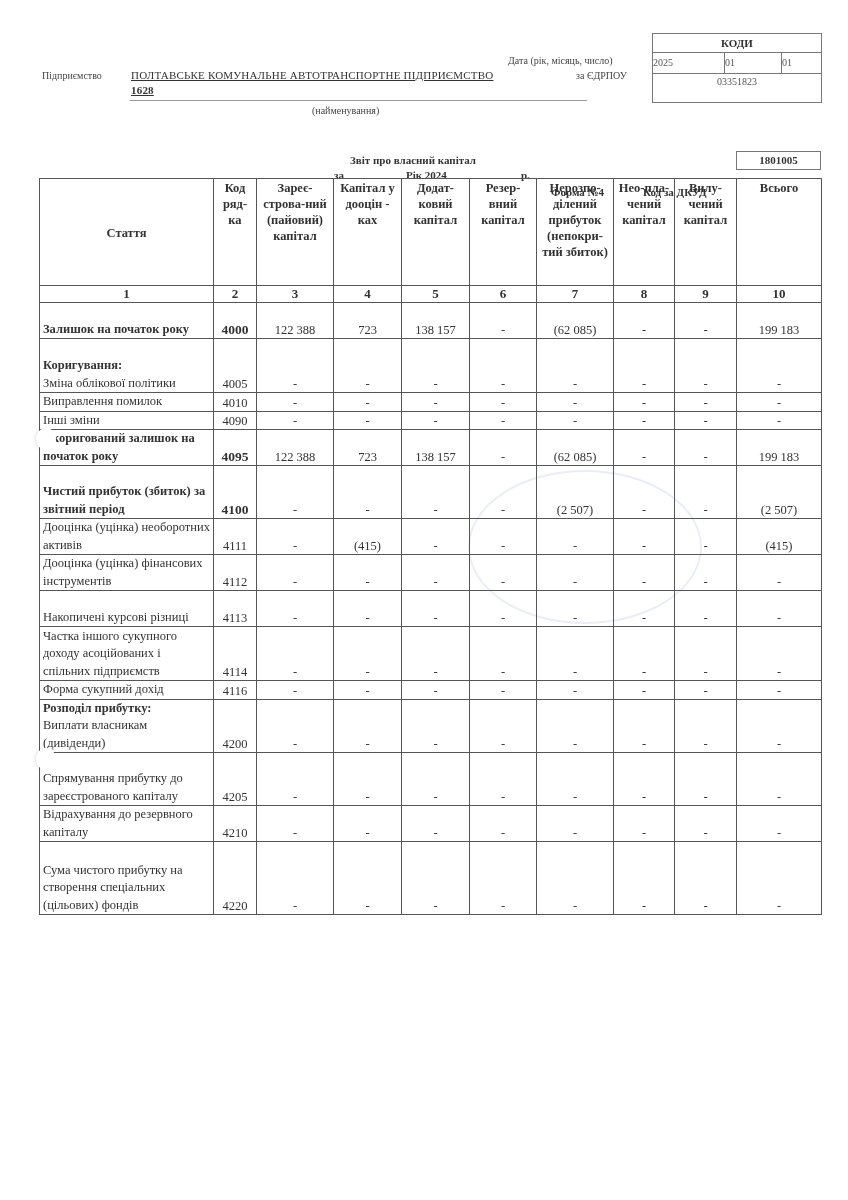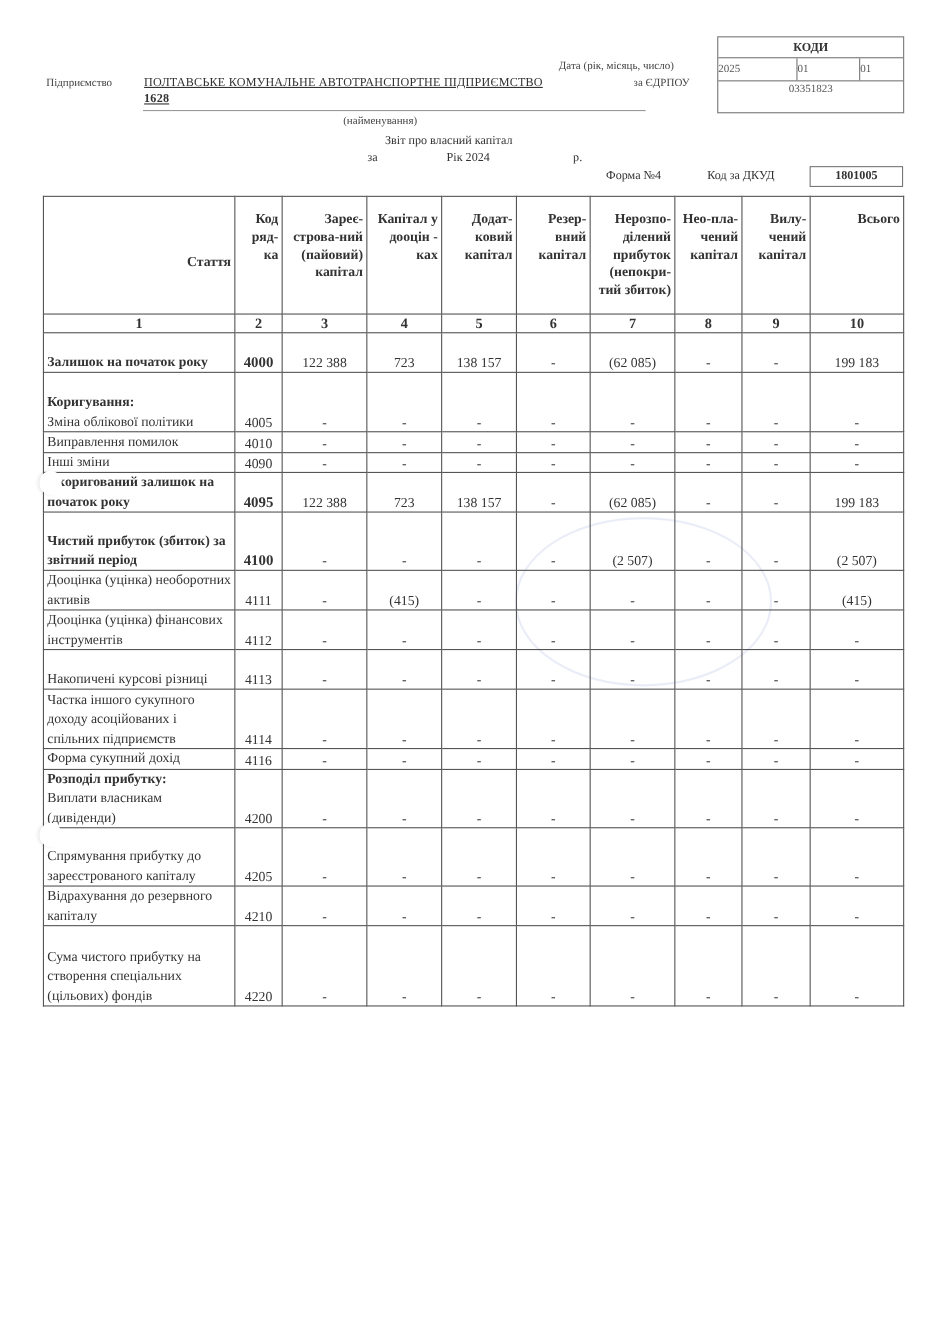--- a/index.html
+++ b/index.html
@@ -10,26 +10,26 @@
   .codes-box { position:absolute; left:652px; top:33px; width:168px; height:68px; border:1px solid #777; }
   .codes-title { height:18px; line-height:18px; text-align:center; font-size:11px; font-weight:bold; border-bottom:1px solid #777; color:#333; }
   .codes-date { display:flex; height:20px; border-bottom:1px solid #777; font-size:10px; color:#555; }
   .codes-date div { line-height:20px; text-align:left; }
   .codes-date .y { width:71px; border-right:1px solid #777; }
   .codes-date .m { width:56px; border-right:1px solid #777; }
   .codes-date .d { flex:1; }
   .codes-edrpou { text-align:center; font-size:10px; color:#555; line-height:16px; }
   .company { font-size:11px; letter-spacing:0.2px; color:#333;text-decoration:underline; }
   .underline { position:absolute; left:130px; top:100px; width:457px; border-top:1px solid #999; }
-  .title { font-weight:normal; font-size:11px; color:#333; }
+  .title { font-weight:bold; font-size:11px; color:#333;margin-top:32px; }
   .dkud-box { position:absolute; left:736px; top:151px; width:83px; height:17px; border:1px solid #777; text-align:center; font-size:11px; font-weight:bold; line-height:17px; color:#333; }
 
   table.main { position:absolute; left:39px; top:178px; border-collapse:collapse; table-layout:fixed; width:782px; }
   table.main td, table.main th { border:1px solid #555; padding:0 3px; font-size:12.5px; vertical-align:bottom; color:#333; }
-  table.main th { font-weight:bold; text-align:right; vertical-align:top; line-height:16px; padding-top:12px; }
+  table.main th { font-weight:bold; text-align:center; vertical-align:top; line-height:16px; padding-top:1px; }
   table.main th.article { vertical-align:middle; }
   table.main tr.nums td { text-align:center; font-weight:bold; font-size:13px; vertical-align:middle; height:16px; }
   td.art { line-height:17.5px; text-align:left; }
   td.art.bold { font-weight:bold; }
   td.code { text-align:center; font-size:13px; }
   td.code.bold { font-weight:bold; font-size:13.5px; }
   td.val { text-align:center; font-size:9px; color:#555; padding-bottom:3px; }
   .ghost { position:absolute; left:36px; width:20px; height:22px; border-radius:50%; background:#fff; box-shadow:-2px 0 3px rgba(0,0,0,0.08); }
   .stamp { position:absolute; left:468px; top:470px; width:230px; height:150px; border-radius:50%; border:2px solid rgba(80,110,200,0.12); }
 </style>

